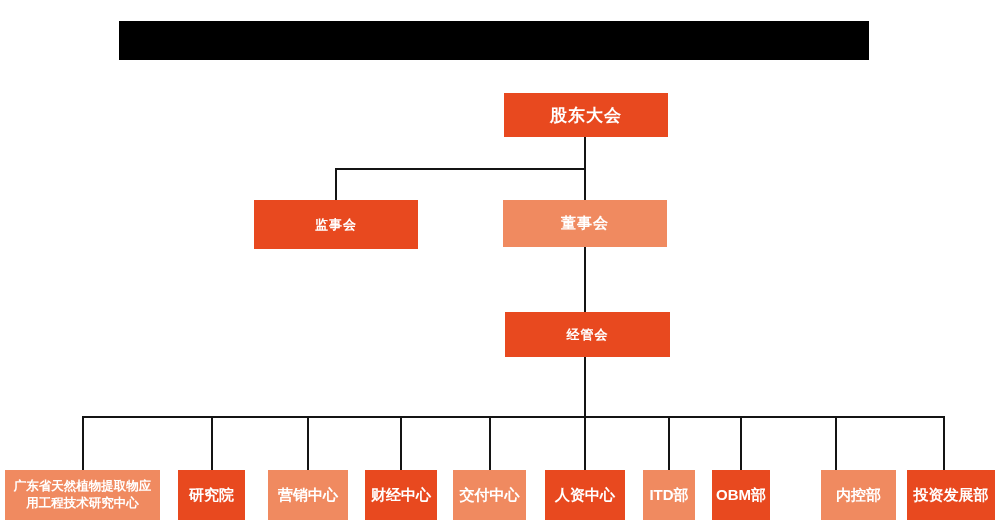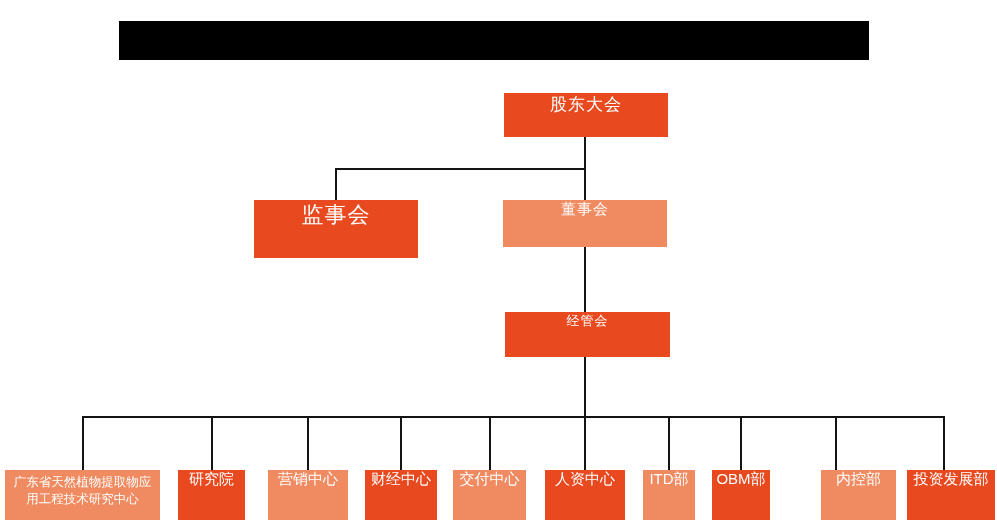--- a/index.html
+++ b/index.html
@@ -25,31 +25,32 @@
     z-index: 3;
   }
   .line {
     position: absolute;
     background: var(--line, #141414);
     z-index: 1;
   }
   .node {
     position: absolute;
     display: flex;
+    align-items: center;
     justify-content: center;
     text-align: center;
     color: var(--node-text, #ffffff);
-    font-weight: normal;
+    font-weight: bold;
     z-index: 2;
     box-sizing: border-box;
   }
   .primary   { background: var(--primary,   #e8491f); }
   .secondary { background: var(--secondary, #f08a60); }
   .pos-top         { left: 504px; top:  93px; width: 164px; height: 44px; font-size: 17px; letter-spacing: 1px; }
-  .pos-supervisory { left: 254px; top: 200px; width: 164px; height: 58px; font-size: 22px; letter-spacing: 1px; }
+  .pos-supervisory { left: 254px; top: 200px; width: 164px; height: 49px; font-size: 13px; letter-spacing: 1px; }
   .pos-board       { left: 503px; top: 200px; width: 164px; height: 47px; font-size: 15px; letter-spacing: 1px; }
   .pos-management  { left: 505px; top: 312px; width: 165px; height: 45px; font-size: 13px; letter-spacing: 1px; }
   .dept {
     top: 470px;
     height: 50px;
     font-size: 15px;
   }
   .dept-long {
     font-size: 12.5px;
     line-height: 1.35;

